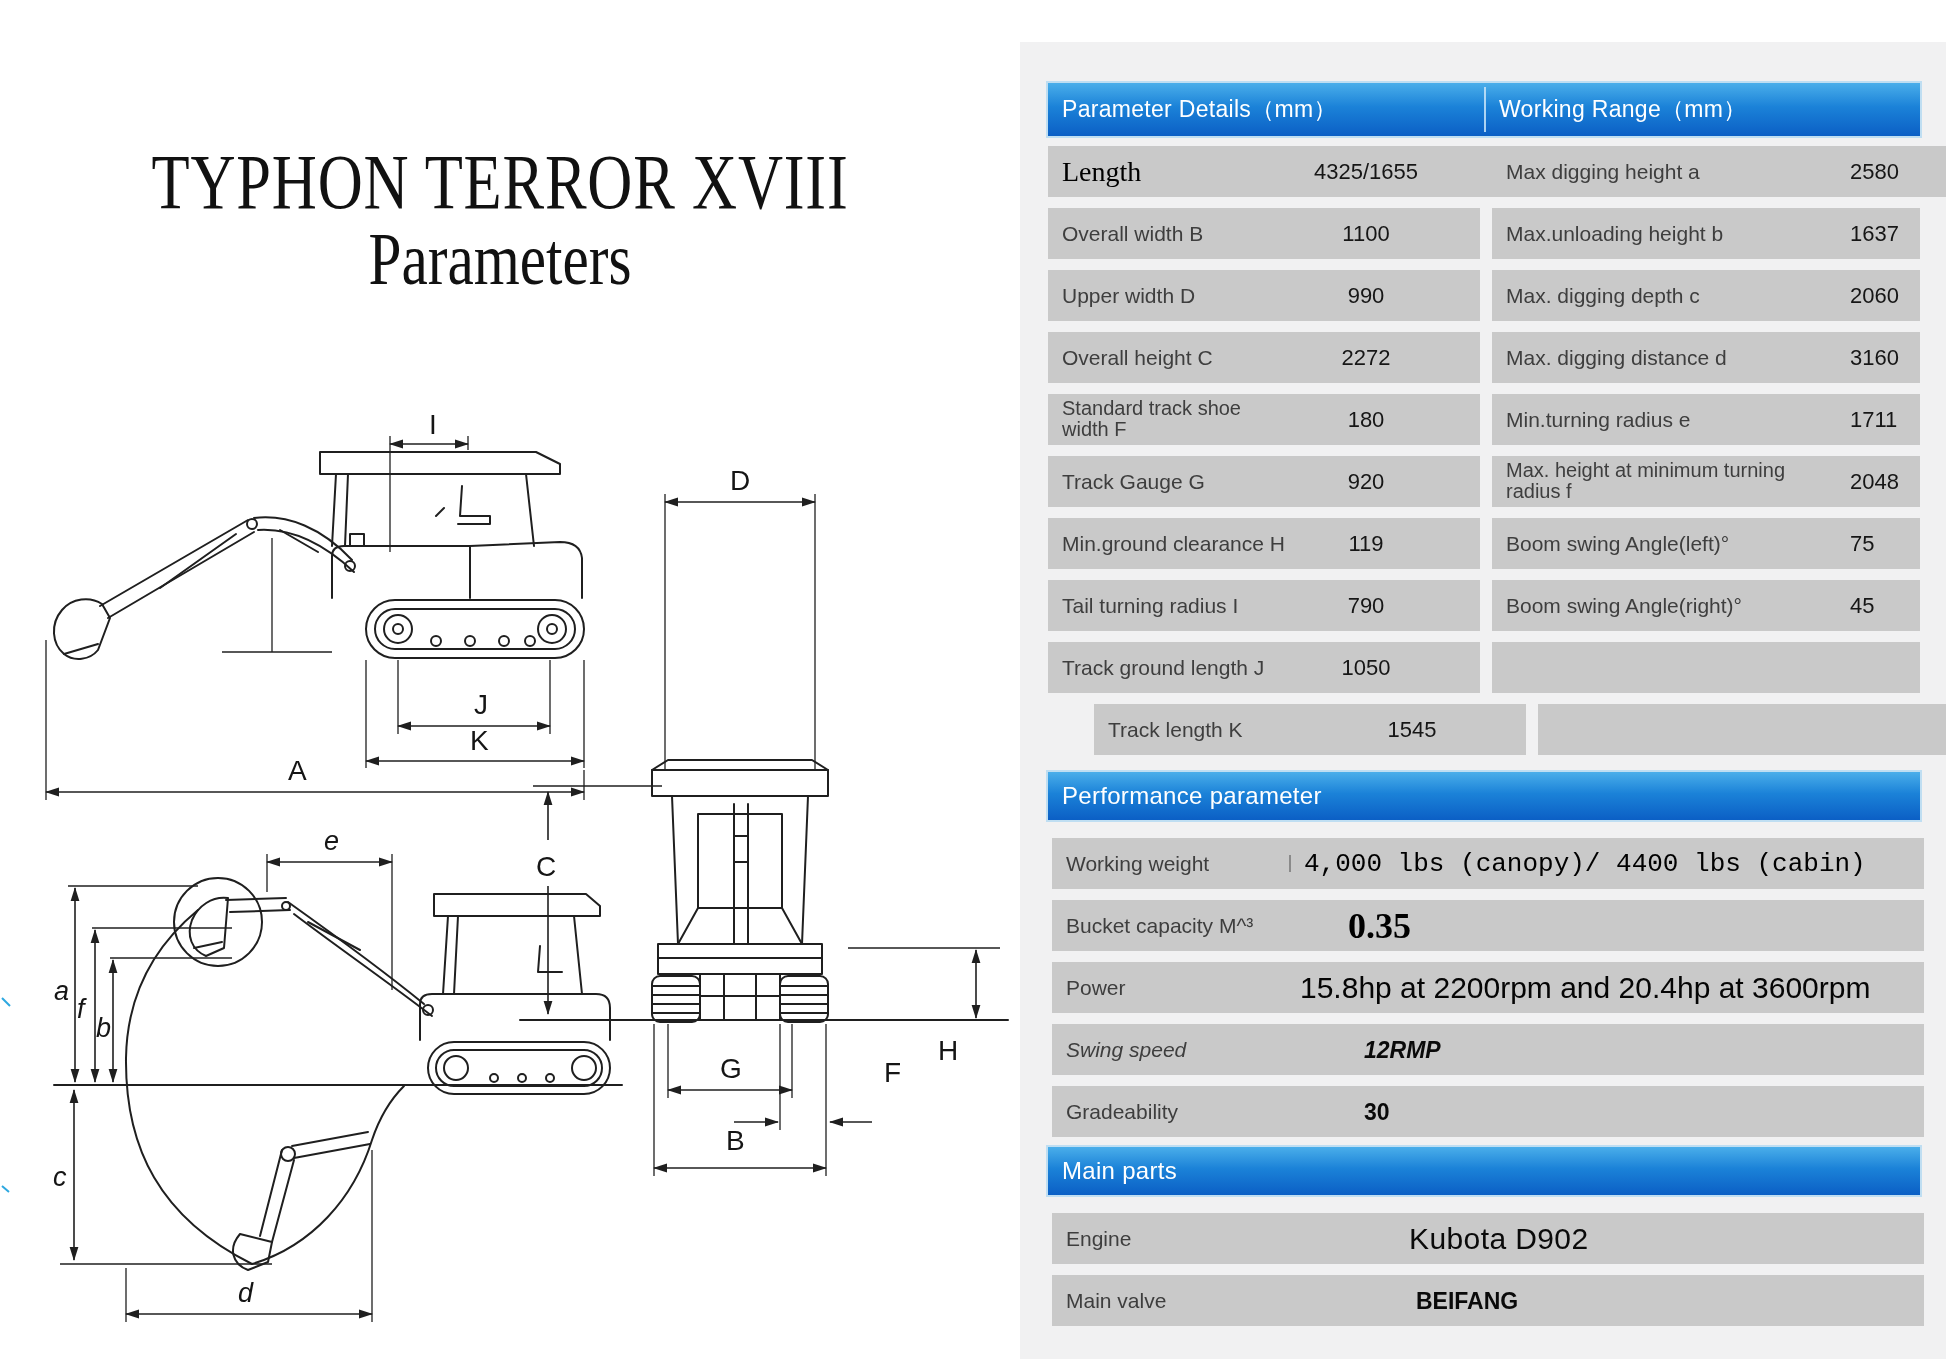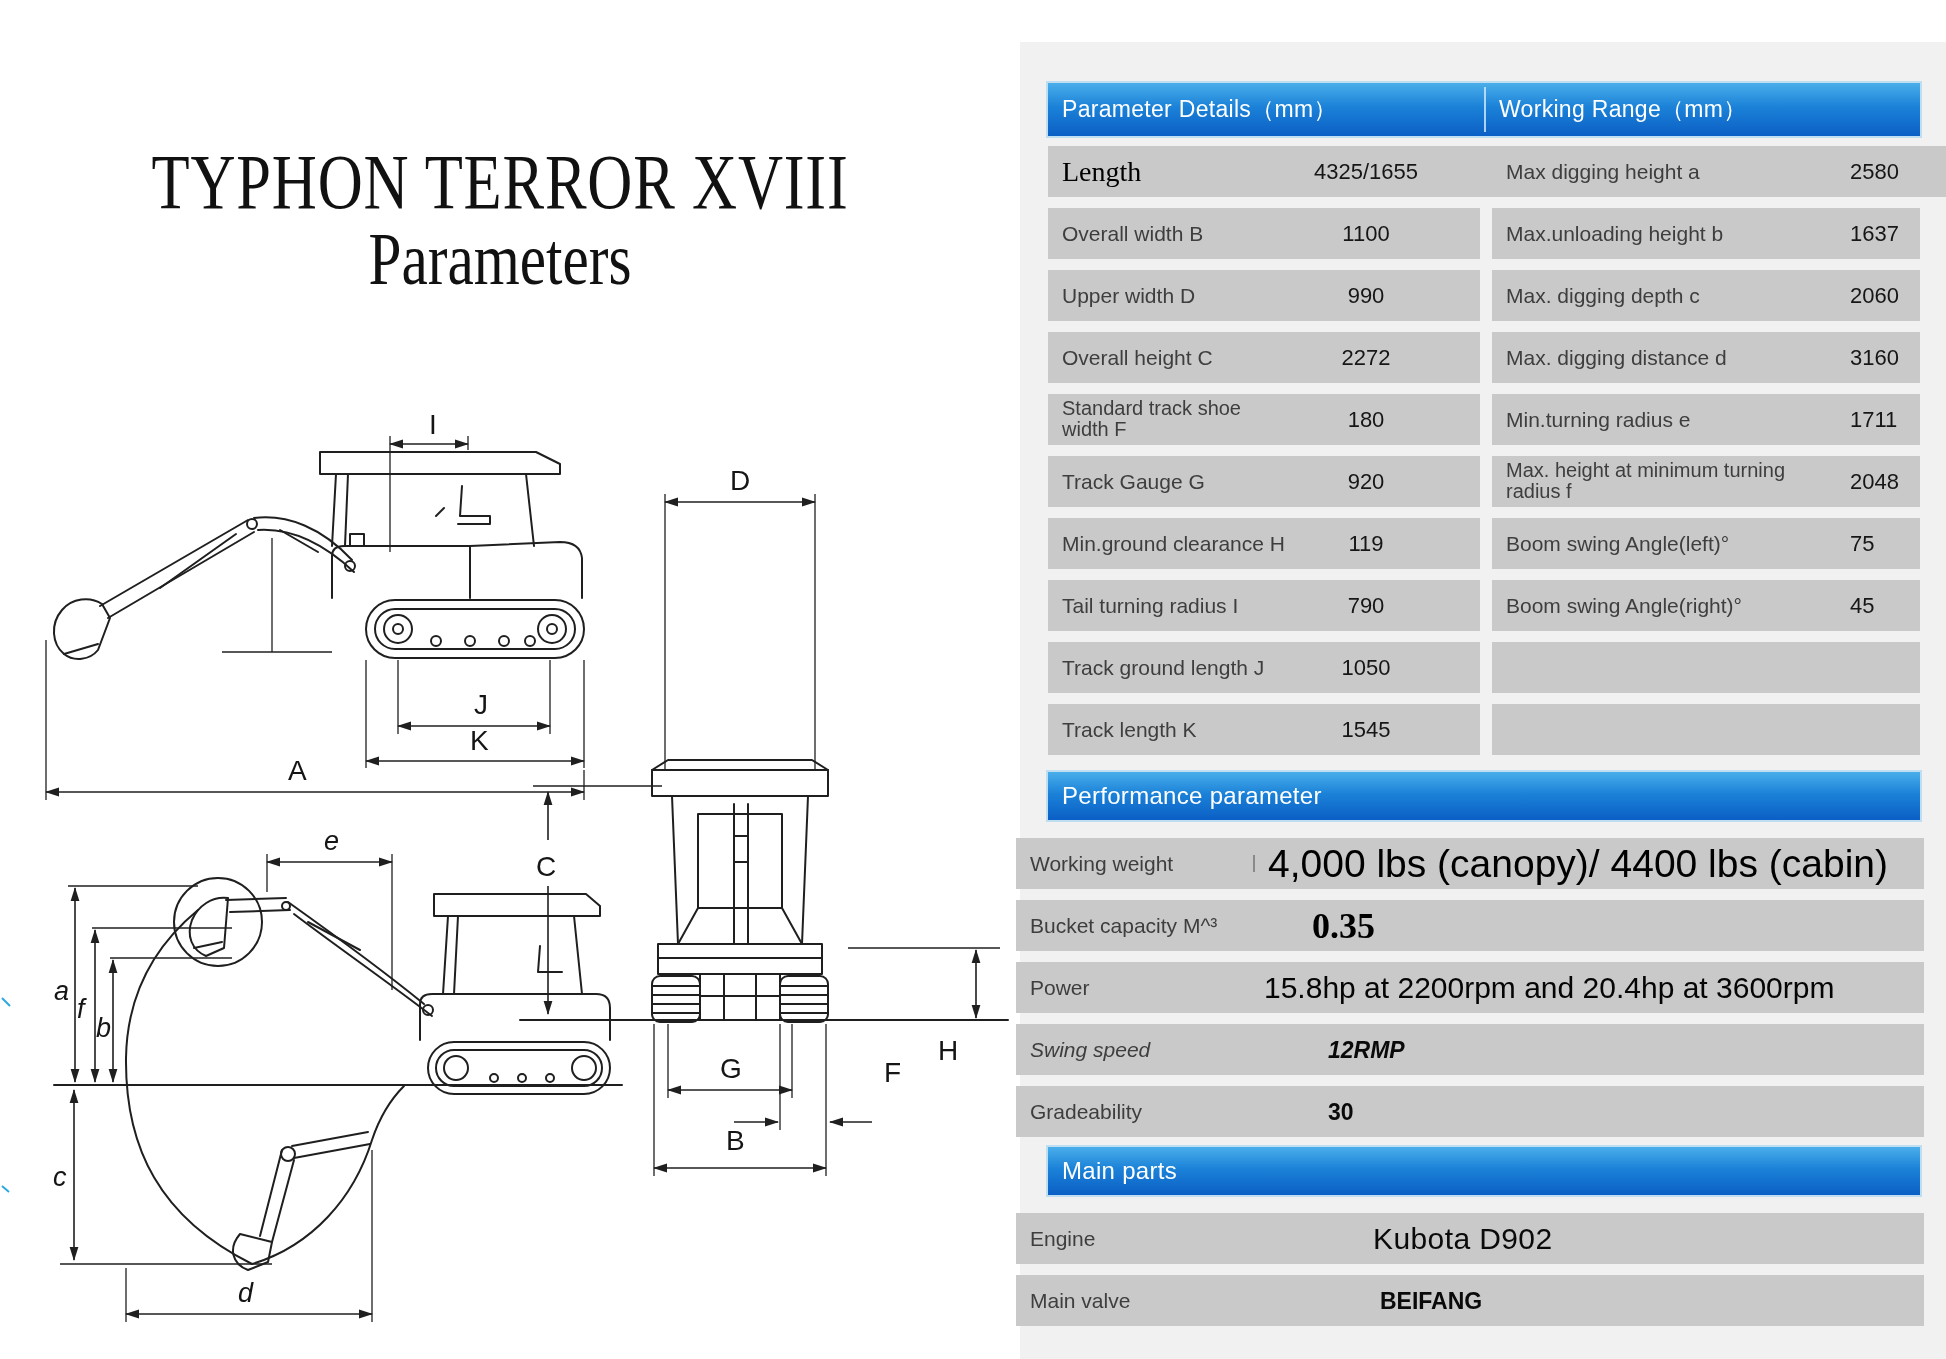--- a/index.html
+++ b/index.html
@@ -21,52 +21,52 @@
   .tbl-hdr{position:absolute;left:1048px;top:83px;width:872px;height:53px;}
   .tbl-hdr .hcell{position:absolute;top:0;height:53px;display:flex;align-items:center;
                   font-size:23px;font-weight:500;letter-spacing:.3px;color:#fff;}
   .tbl-hdr .hleft{left:14px;}
   .tbl-hdr .hright{left:451px;}
   .hdiv{position:absolute;left:436px;top:4px;width:2px;height:45px;background:rgba(200,228,248,.85);}
 
   .prow,.rrow,.wrow{position:absolute;background:#c9c9c9;height:51px;}
   .prow{left:1048px;width:432px;}
   .rrow{left:1492px;width:428px;}
-  .wrow{left:1016px;width:872px;padding-left:36px;}
+  .wrow{left:1052px;width:872px;}
 
   .cell-label{position:absolute;left:14px;top:50%;transform:translateY(-50%);
               font-size:21px;color:#3e3e3e;line-height:1.08;width:240px;}
   .cell-value{position:absolute;left:228px;top:50%;transform:translateY(-50%);
               width:180px;text-align:center;font-size:22px;color:#161616;}
   .rrow .cell-label{width:335px;}
   .rrow .cell-value{left:358px;width:64px;text-align:left;}
   .serif-lg{font-family:"Liberation Serif",serif;font-size:28px;color:#000;width:220px;}
   .two-line-l{width:218px;font-size:20px;}
   .two-line-r{width:260px;font-size:20px;}
 
   .sec-hdr{position:absolute;left:1048px;width:872px;height:48px;display:flex;align-items:center;}
   .sec-hdr span{margin-left:14px;font-size:24px;font-weight:500;letter-spacing:.3px;}
   .sh-perf{top:772px;}
   .sh-main{top:1147px;}
 
   .wrow .wlabel{position:absolute;left:14px;top:50%;transform:translateY(-50%);
                 font-size:21px;color:#3e3e3e;}
   .wval{position:absolute;top:50%;transform:translateY(-50%);color:#0a0a0a;white-space:nowrap;}
-  .v-weight{left:252px;font-family:Liberation Sans, sans-serif;font-size:39px;color:#000;}
+  .v-weight{left:252px;font-family:Liberation Mono, monospace;font-size:26px;color:#000;}
   .v-bucket{left:296px;font-family:"Liberation Serif",serif;font-size:36px;font-weight:700;color:#000;}
   .v-power{left:248px;font-size:30px;color:#050505;}
   .v-swing{left:312px;font-size:23px;font-weight:600;}
   .v-grade{left:312px;font-size:23px;font-weight:600;text-align:right;}
   .v-engine{left:357px;font-size:30px;letter-spacing:.4px;}
   .v-valve{left:364px;font-size:23px;font-weight:700;}
   .tick{position:absolute;left:237px;top:17px;width:2px;height:17px;background:#8a8a8a;}
 
   
   .r0{top:146px;padding-left:36px;} .r1{top:208px;} .r2{top:270px;} .r3{top:332px;} .r4{top:394px;}
-  .r5{top:456px;} .r6{top:518px;} .r7{top:580px;} .r8{top:642px;} .r9{top:704px;}
+  .r5{top:456px;} .r6{top:518px;} .r7{top:580px;} .r8{top:642px;} .r9{top:704px;margin-left:46px;}
   .w0{top:838px;} .w1{top:900px;} .w2{top:962px;} .w3{top:1024px;font-style:italic;} .w4{top:1086px;}
   .w5{top:1213px;} .w6{top:1275px;}
 
   
   .drawings{position:absolute;left:0;top:0;width:1028px;height:1359px;}
   .art{stroke:#1f1f1f;fill:none;stroke-width:2;stroke-linejoin:round;stroke-linecap:round;}
   .dim{stroke:#1f1f1f;stroke-width:1.6;fill:none;}
   .ext{stroke:#1f1f1f;stroke-width:1.3;fill:none;}
   .drawings text{font-family:"Liberation Sans",sans-serif;font-size:28px;fill:#151515;}
   .drawings text.lc{font-style:italic;font-size:27px;}

